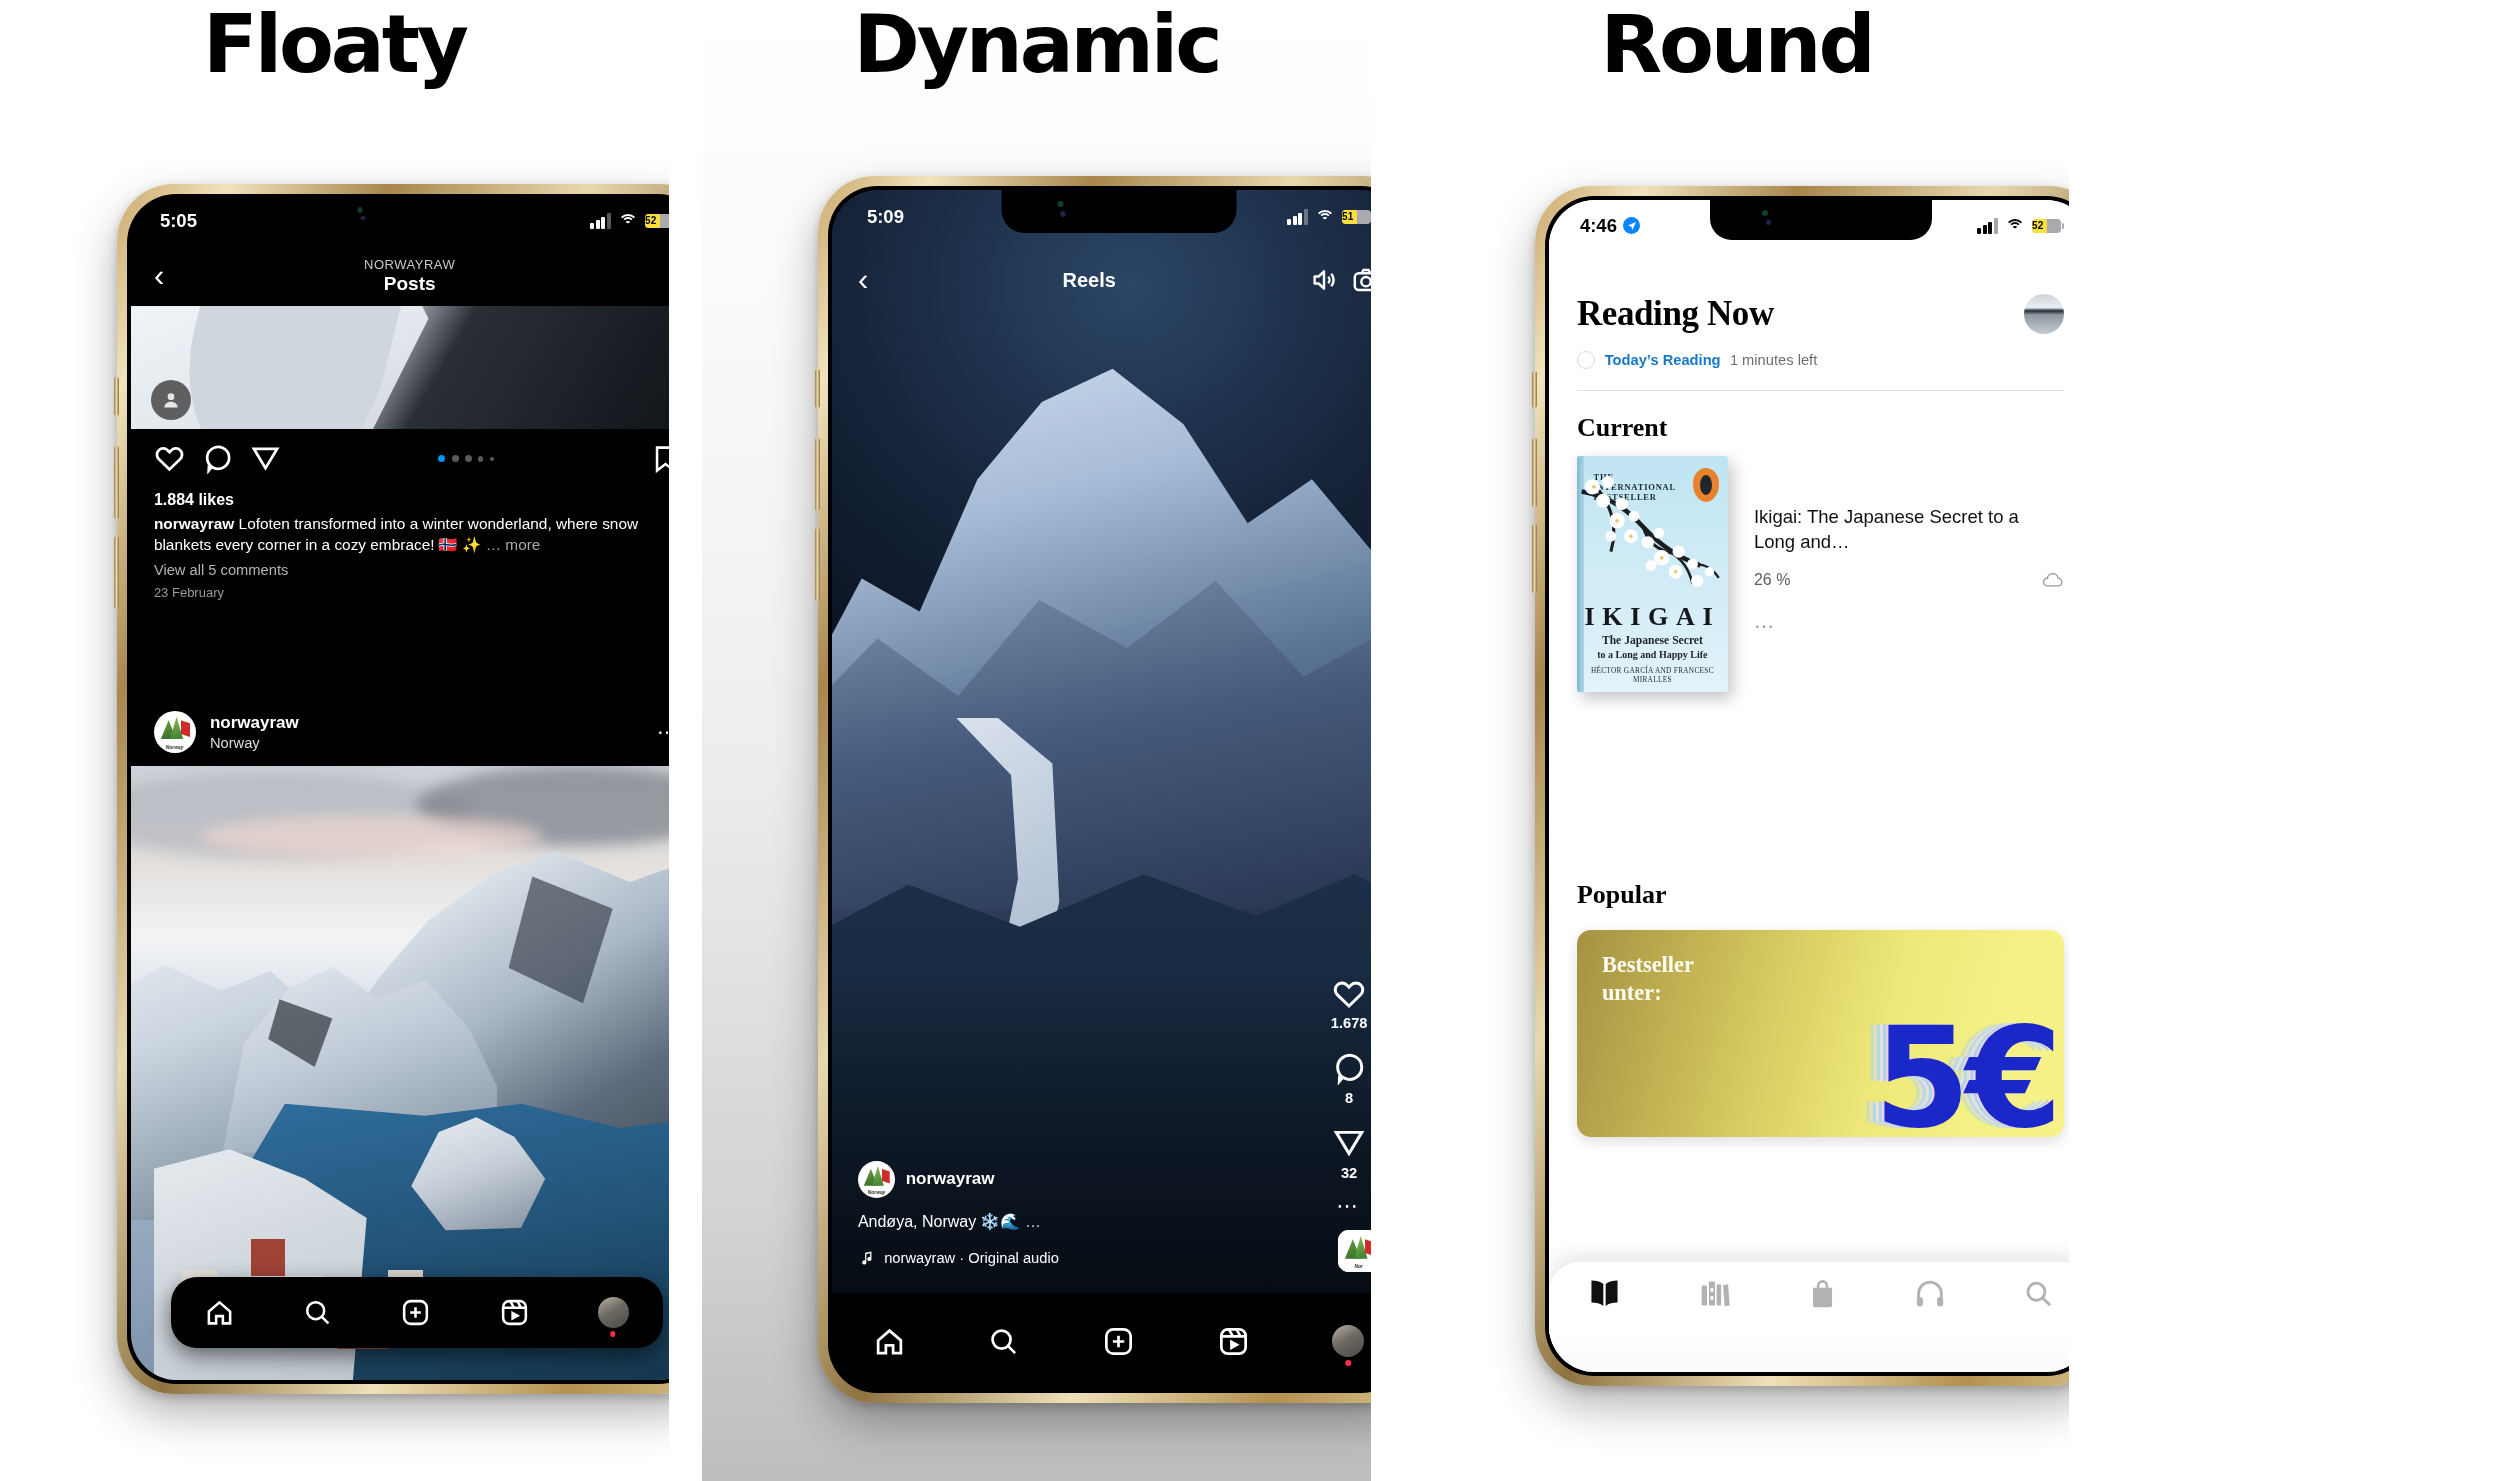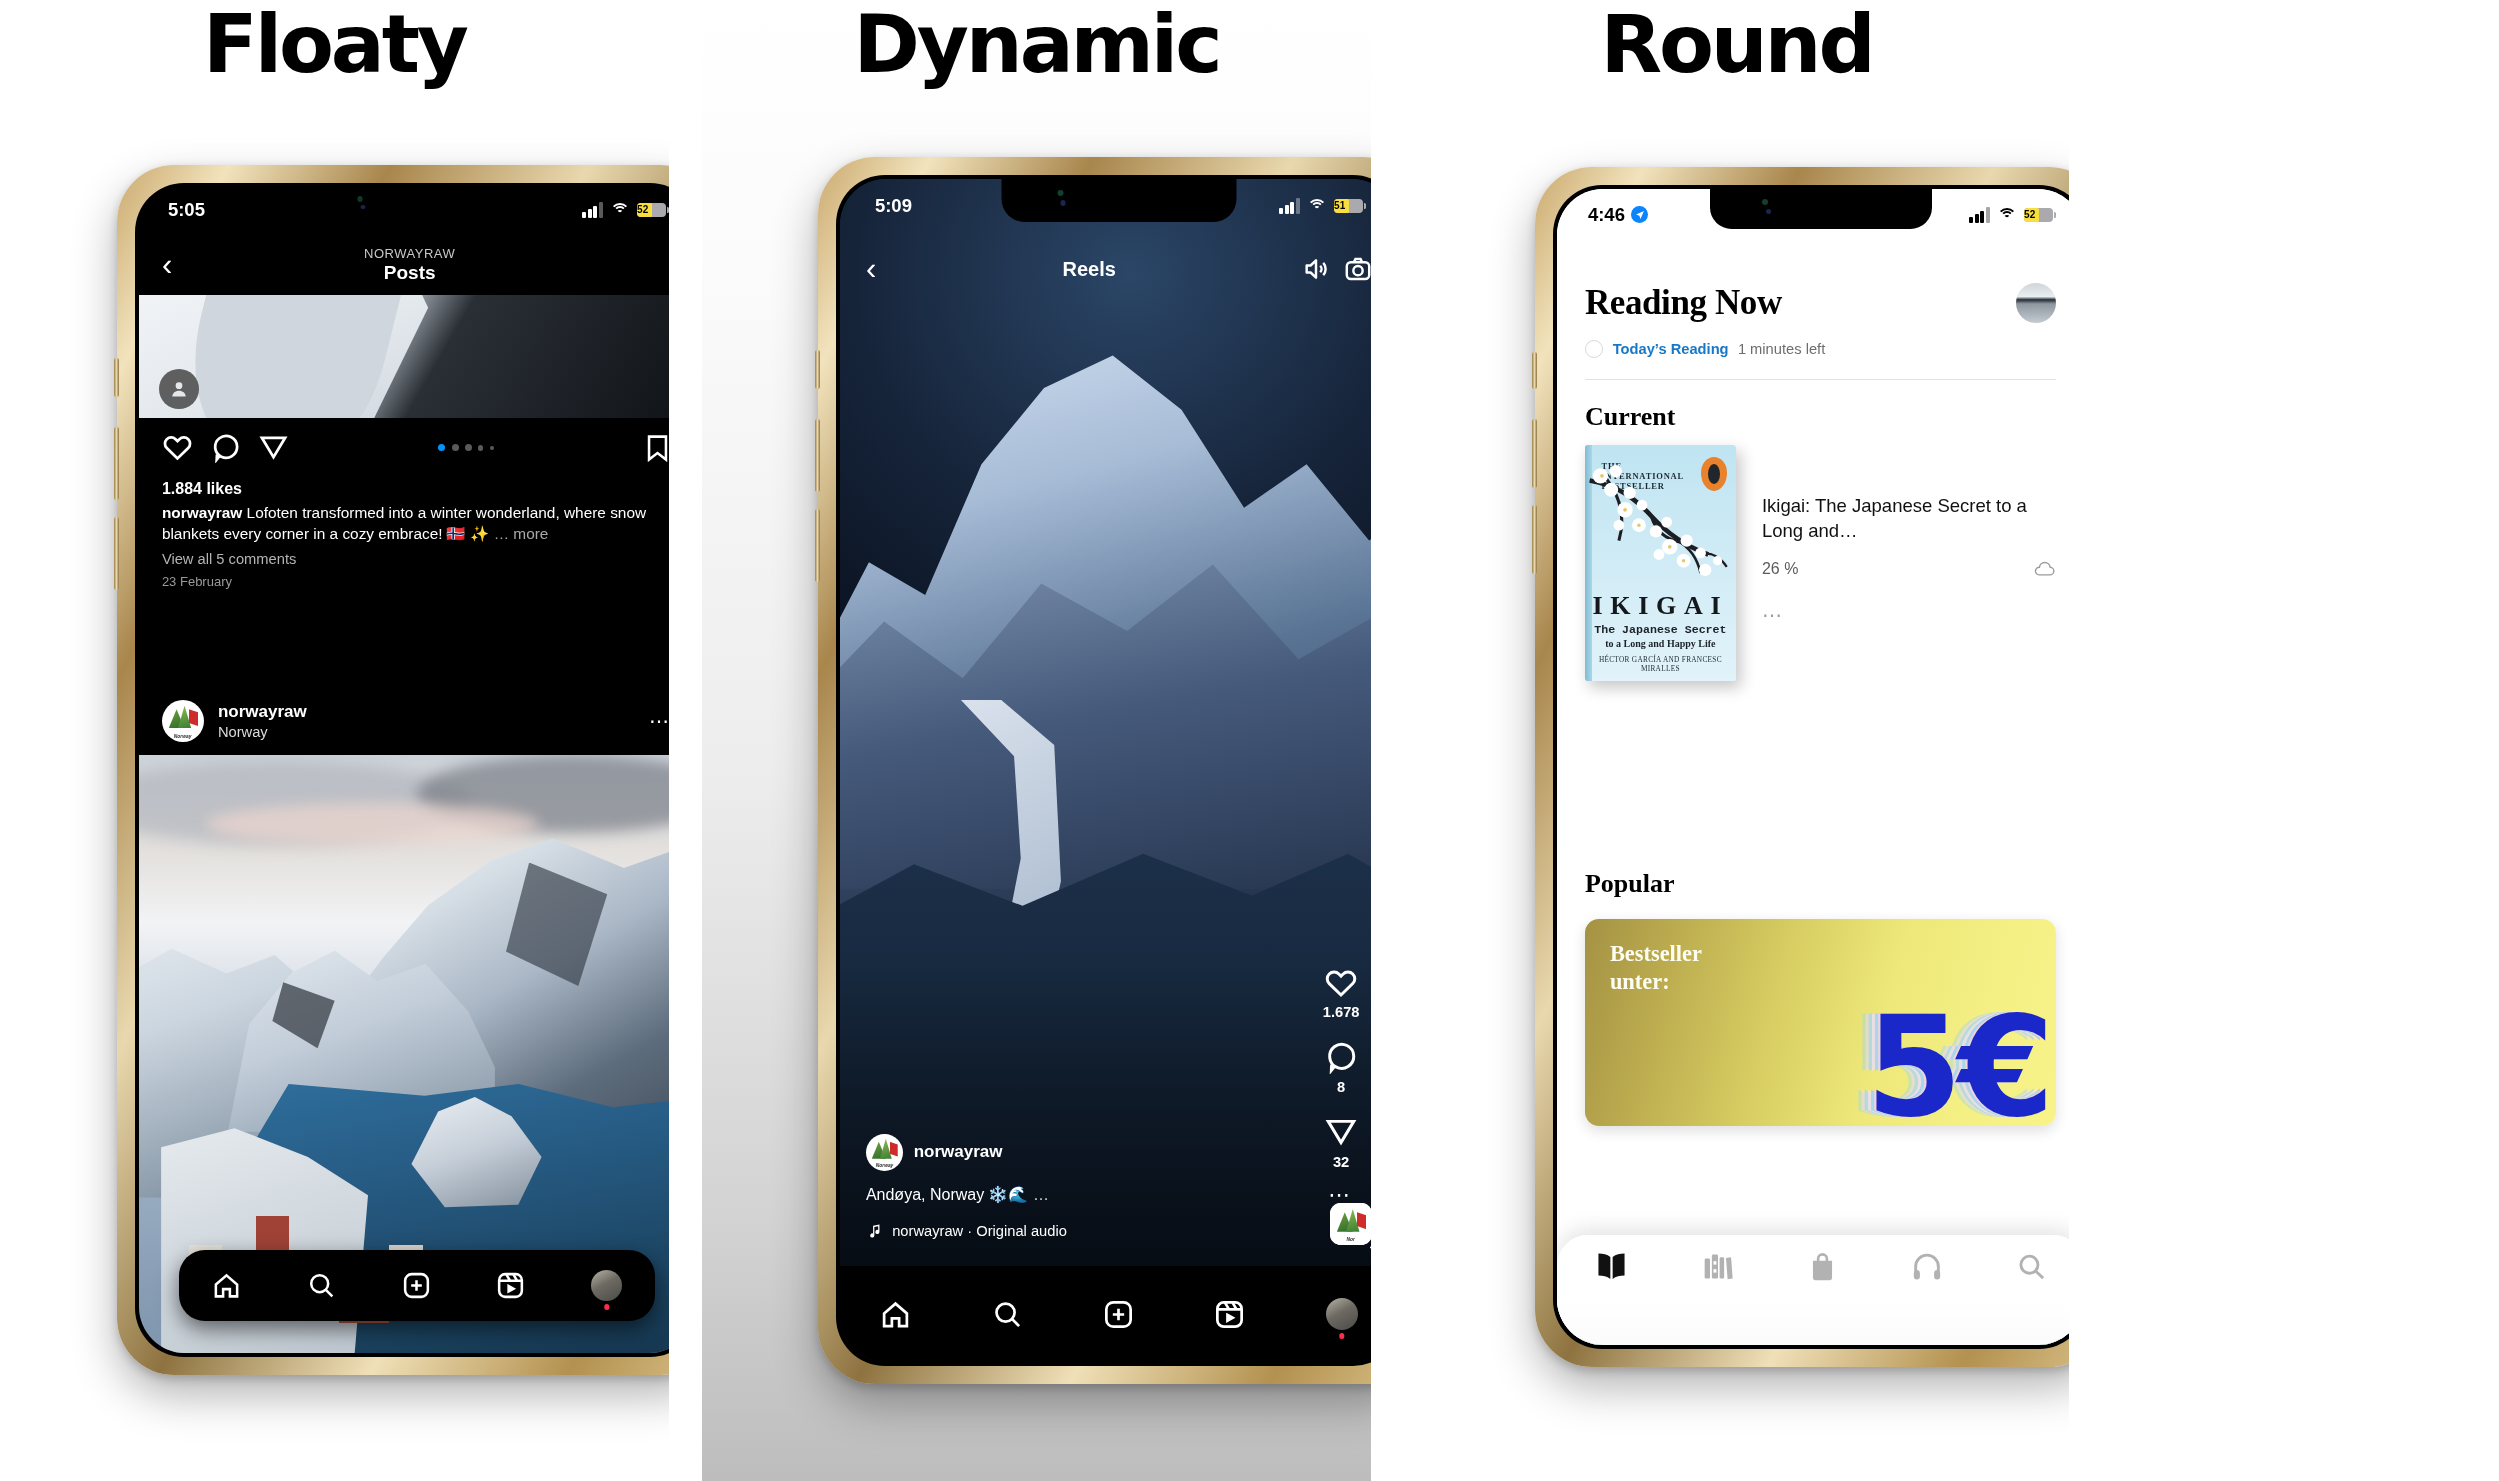--- a/index.html
+++ b/index.html
@@ -27,22 +27,23 @@
     color:#000;
     line-height:1;
   }
 
   
   .phone {
     position:absolute;
     border-radius:57px;
     background:
       linear-gradient(118deg,#caa96e 0%,#f2e3bd 9%,#a8864c 22%,#e9d8ae 38%,#8e7340 55%,#f0e0b8 72%,#b3914f 88%,#d8c089 100%);
-    padding:18px;
+    padding:10px;
     box-shadow:0 20px 45px rgba(0,0,0,.30), 0 3.1px 9.3px rgba(0,0,0,.18);
+    margin-top:19px;
   }
   .phone-inner {
     width:100%; height:100%;
     border-radius:49px;
     background:#000;
     padding:3.9px;
     overflow:hidden;
   }
   .screen {
     position:relative;
@@ -224,21 +225,21 @@
   .bc-pen { position:absolute; top:5%; right:6%; width:26px; height:34px;
      border-radius:50%/46% 46% 54% 54%; background:#e8822c;
      display:flex; align-items:center; justify-content:center; }
   .bc-pen i { display:block; width:11.6px;height:20px;border-radius:50%;
      background:#20262c; }
   .bc-branch { position:absolute; inset:0; }
   .bc-ttl { position:absolute; left:0; right:0; top:62%; text-align:center;
      font-family:"Liberation Serif", serif; font-size:26px; font-weight:bold;
      letter-spacing:7.7px; color:#14181c; }
   .bc-s1 { position:absolute; left:0; right:0; top:75.5%; text-align:center;
-     font-family:Liberation Mono, monospace; font-size:11.6px; font-weight:bold; color:#1c2228; }
+     font-family:Liberation Serif, serif; font-size:11.6px; font-weight:bold; color:#1c2228; }
   .bc-s2 { position:absolute; left:0; right:0; top:82%; text-align:center;
      font-family:"Liberation Serif", serif; font-size:10px; font-weight:bold; color:#1c2228; }
   .bc-auth { position:absolute; left:0; right:0; bottom:3.5%; text-align:center;
      font-family:Liberation Serif, serif; font-size:7.3px; letter-spacing:0.3px; color:#22303a; }
 
   .bk-info { flex:1; }
   .bk-bname { font-size:18.5px; line-height:1.34; color:#111; }
   .bk-prog { display:flex; align-items:center; justify-content:space-between;
      margin-top:17px; }
   .bk-pct { font-size:16px; color:#5d5d5d; }

